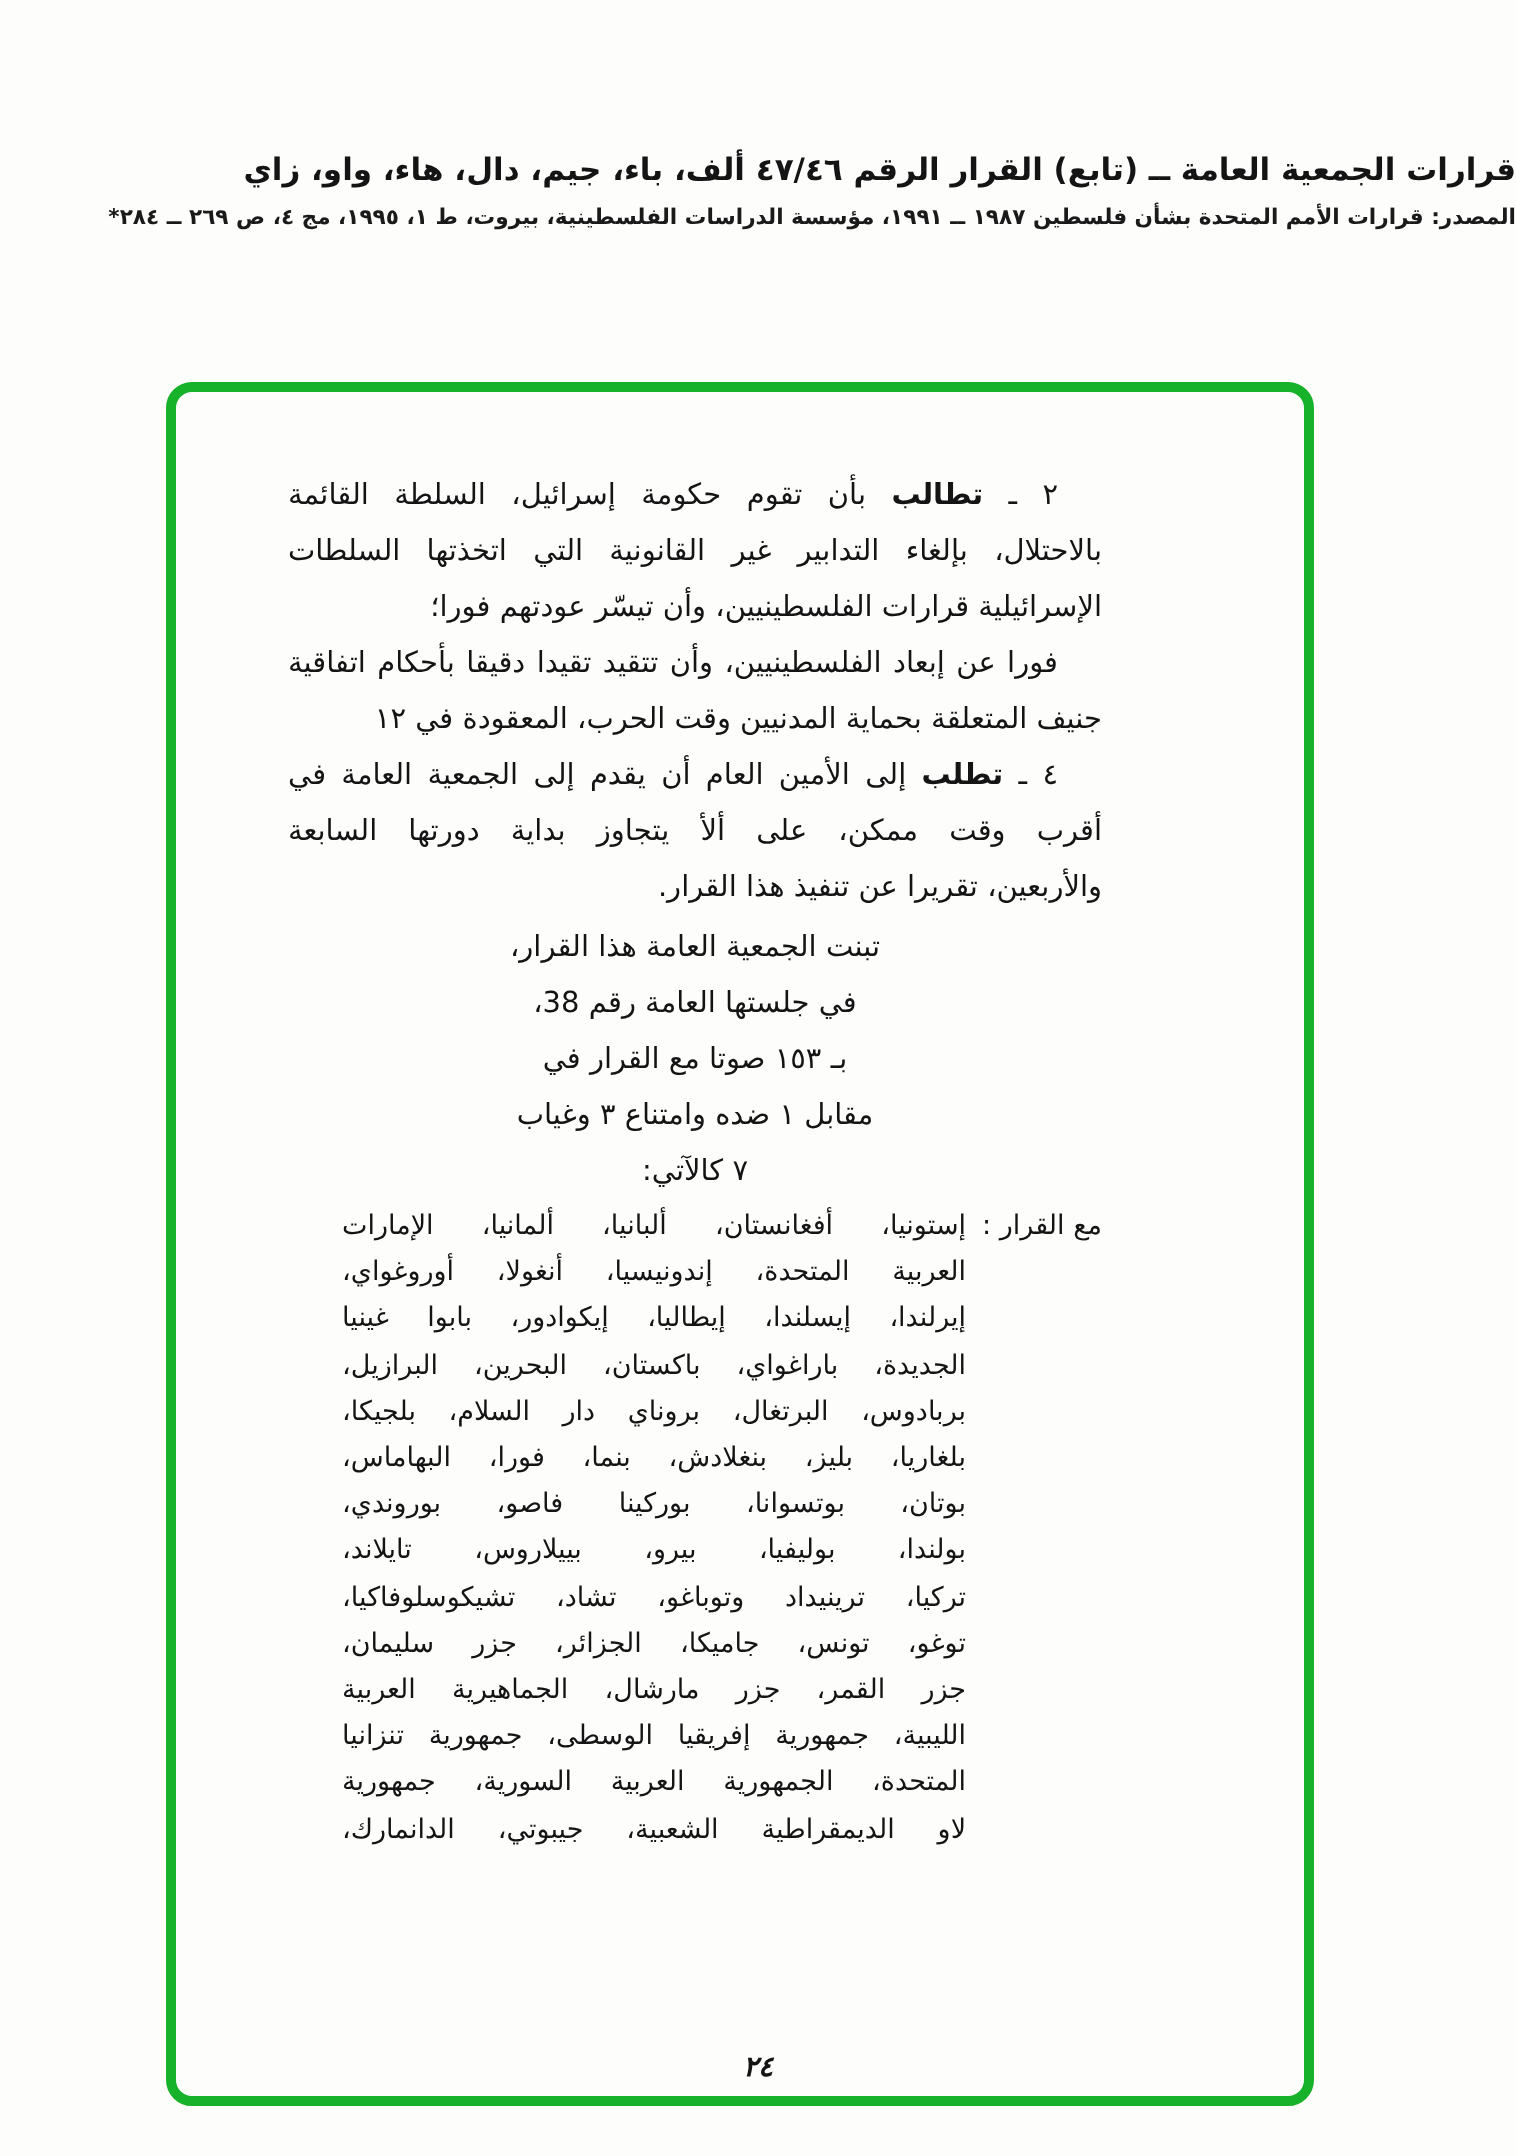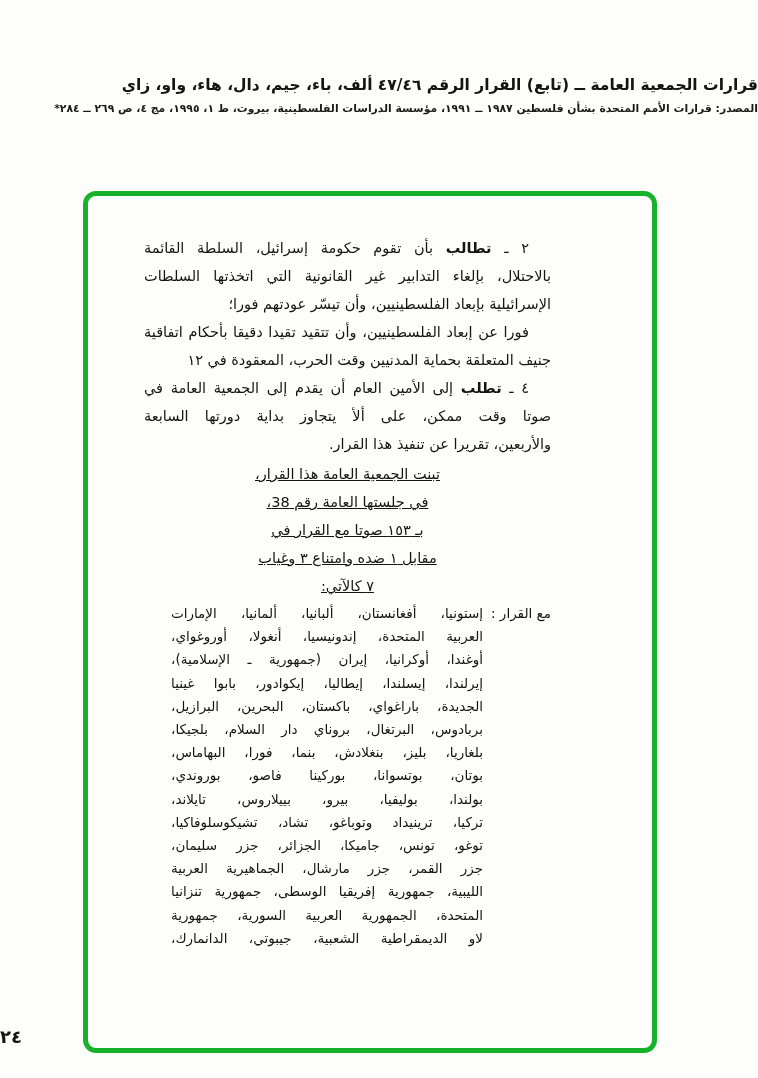--- a/index.html
+++ b/index.html
@@ -39,86 +39,85 @@
     font-size:14.5px;line-height:28px;
   }
   .line{
     text-align:justify;
     text-align-last:justify;
     white-space:normal;
   }
   .para .line:first-child{padding-right:22px;}
   .para .line:last-child{text-align-last:right;}
   .vote{margin-top:2px;}
-  .vote .line{text-align:left;text-align-last:center;text-decoration:underline;}
+  .vote .line{text-align:left;text-align-last:center;}
   b{font-weight:bold;}
   
   .countries-row{
     display:flex;align-items:flex-start;
     margin-top:2px;
     font-size:13.5px;line-height:23.2px;
   }
   .countries-label{
     white-space:nowrap;
     padding-left:8px;
     flex:0 0 auto;
   }
   .countries-col{flex:0 0 312px;width:312px;}
   .countries-col .line{text-align:justify;text-align-last:justify;}
   
   .page-number{
     position:absolute;top:1026px;left:0;right:0;
-    text-align:left;
-    font-size:18px;font-weight:bold;
+    text-align:center;
+    font-size:14px;font-weight:bold;font-style:italic;
   }
 </style>
 </head>
 <body>
 
 <div class="page">
 
   <div class="header">
     <div class="doc-title">قرارات الجمعية العامة ــ (تابع) القرار الرقم ٤٧/٤٦ ألف، باء، جيم، دال، هاء، واو، زاي</div>
     <div class="doc-source">المصدر: قرارات الأمم المتحدة بشأن فلسطين ١٩٨٧ ــ ١٩٩١، مؤسسة الدراسات الفلسطينية، بيروت، ط ١، ١٩٩٥، مج ٤، ص ٢٦٩ ــ ٢٨٤*</div>
   </div>
 
   <div class="frame" style="border-color: rgb(23, 178, 42);">
     <div class="body-col">
 
       <div class="para">
           <div class="line">٢ ـ <b>تطالب</b> بأن تقوم حكومة إسرائيل، السلطة القائمة</div>
           <div class="line">بالاحتلال، بإلغاء التدابير غير القانونية التي اتخذتها السلطات</div>
-          <div class="line">الإسرائيلية بإبعاد الفلسطينيين، وأن تيسّر عودتهم فورا؛</div>
+          <div class="line">الإسرائيلية قرارات الفلسطينيين، وأن تيسّر عودتهم فورا؛</div>
         </div>
 
       <div class="para">
           <div class="line">فورا عن إبعاد الفلسطينيين، وأن تتقيد تقيدا دقيقا بأحكام اتفاقية</div>
           <div class="line">جنيف المتعلقة بحماية المدنيين وقت الحرب، المعقودة في ١٢</div>
         </div>
 
       <div class="para">
           <div class="line">٤ ـ <b>تطلب</b> إلى الأمين العام أن يقدم إلى الجمعية العامة في</div>
-          <div class="line">صوتا وقت ممكن، على ألأ يتجاوز بداية دورتها السابعة</div>
+          <div class="line">أقرب وقت ممكن، على ألأ يتجاوز بداية دورتها السابعة</div>
           <div class="line">والأربعين، تقريرا عن تنفيذ هذا القرار.</div>
         </div>
 
       <div class="vote">
           <div class="line">تبنت الجمعية العامة هذا القرار،</div>
           <div class="line">في جلستها العامة رقم 38،</div>
           <div class="line">بـ ١٥٣ صوتا مع القرار في</div>
           <div class="line">مقابل ١ ضده وامتناع ٣ وغياب</div>
           <div class="line">٧ كالآتي:</div>
         </div>
 
       <div class="countries-row">
         <div class="countries-label">مع القرار :</div>
         <div class="countries-col">
             <div class="line">إستونيا، أفغانستان، ألبانيا، ألمانيا، الإمارات</div>
             <div class="line">العربية المتحدة، إندونيسيا، أنغولا، أوروغواي،</div>
-            <div class="line">أوغندا، أوكرانيا، إيران (جمهورية ـ الإسلامية)،</div>
             <div class="line">إيرلندا، إيسلندا، إيطاليا، إيكوادور، بابوا غينيا</div>
             <div class="line">الجديدة، باراغواي، باكستان، البحرين، البرازيل،</div>
             <div class="line">بربادوس، البرتغال، بروناي دار السلام، بلجيكا،</div>
             <div class="line">بلغاريا، بليز، بنغلادش، بنما، فورا، البهاماس،</div>
             <div class="line">بوتان، بوتسوانا، بوركينا فاصو، بوروندي،</div>
             <div class="line">بولندا، بوليفيا، بيرو، بييلاروس، تايلاند،</div>
             <div class="line">تركيا، ترينيداد وتوباغو، تشاد، تشيكوسلوفاكيا،</div>
             <div class="line">توغو، تونس، جاميكا، الجزائر، جزر سليمان،</div>
             <div class="line">جزر القمر، جزر مارشال، الجماهيرية العربية</div>
             <div class="line">الليبية، جمهورية إفريقيا الوسطى، جمهورية تنزانيا</div>

